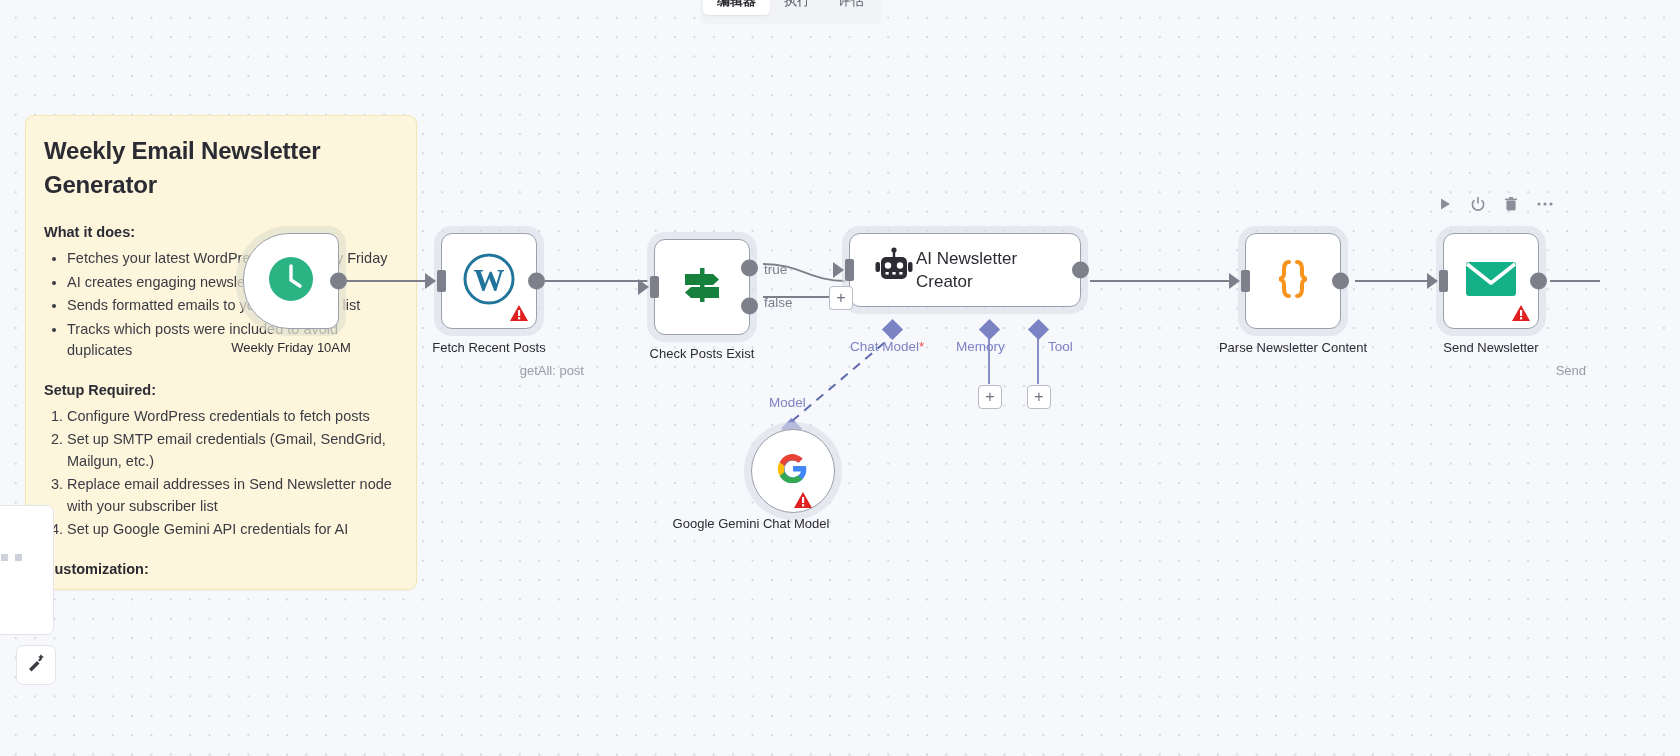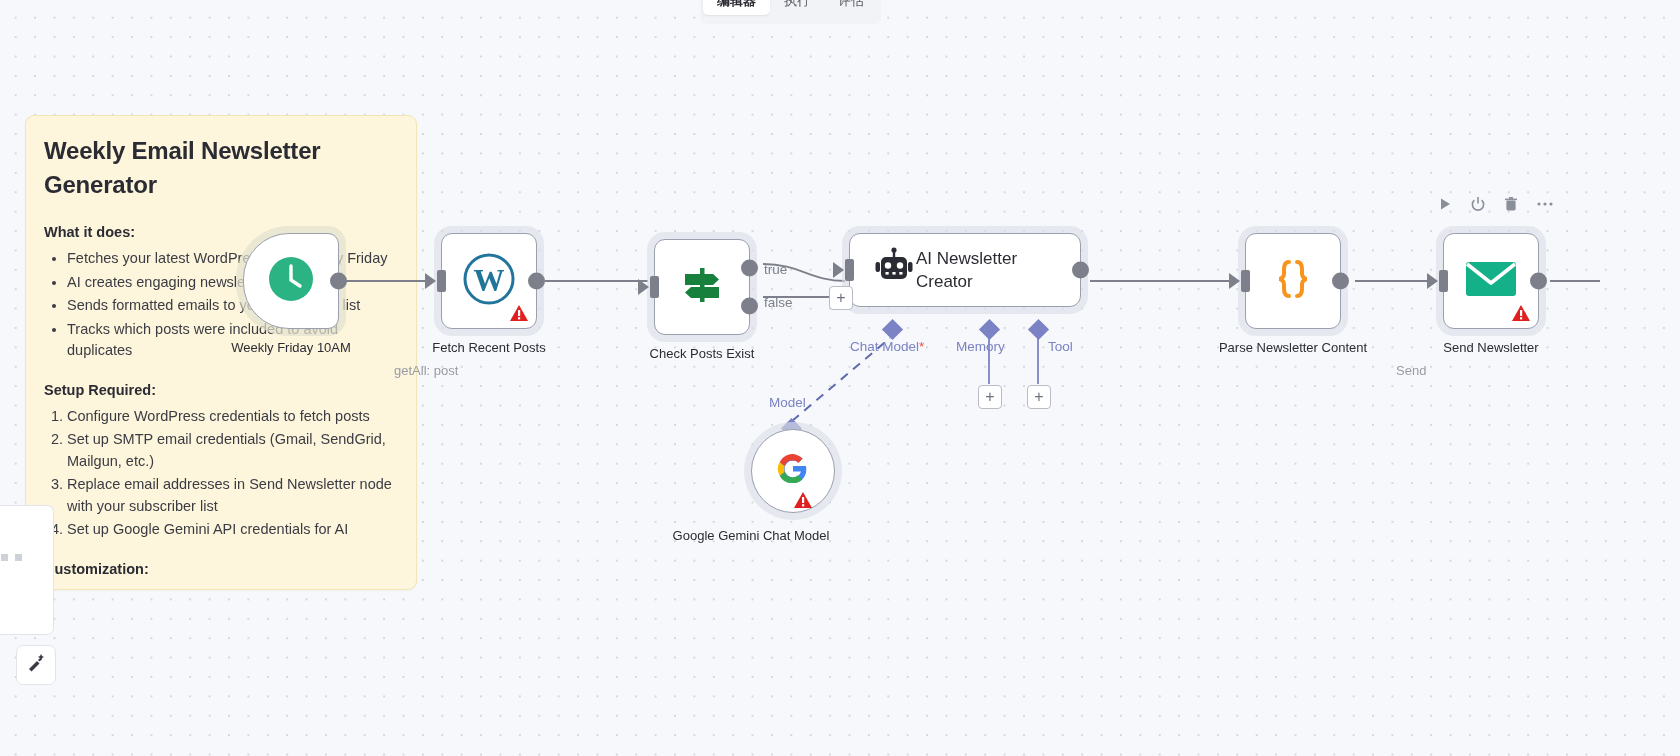--- a/index.html
+++ b/index.html
@@ -141,21 +141,21 @@
     line-height: 21px;
     color: #2b2b33;
     white-space: pre-line;
   }
   .node-sublabel {
     position: absolute;
     top: 148px;
     left: 50%;
     transform: translateX(-50%);
     width: 190px;
-    text-align: left;
+    text-align: right;
     font-size: 13px;
     color: #9a9aa5;
   }
   .node-sublabel.tight { top: 126px; }
 
   .warn {
     position: absolute;
     right: 7px;
     bottom: 5px;
     width: 20px;
@@ -486,21 +486,21 @@
       <span class="warn" style="right:21px; bottom:2px;">
         <svg width="20" height="20" viewBox="0 0 20 20">
           <path d="M10 2 L19 18 L1 18 Z" fill="#e02020"></path>
           <rect x="9" y="7" width="2.2" height="6" fill="#fff"></rect>
           <rect x="9" y="14.2" width="2.2" height="2.2" fill="#fff"></rect>
         </svg>
       </span>
     </div>
     <div class="diamond" style="left:33px; top:-8px;"></div>
     <div class="sub-label" style="left:18px; top:-34px;text-align:right;">Model</div>
-    <div class="node-label" style="top:96px; width:210px;">Google Gemini Chat Model</div>
+    <div class="node-label" style="top:84px; width:210px;">Google Gemini Chat Model</div>
   </div>
 
   <div class="node" style="left:1245px; top:233px;">
     <div class="node-box">
       <div class="port-arrow"></div>
       <div class="port-in"></div>
       <span>
         <svg width="46" height="46" viewBox="0 0 46 46">
           <path d="M19 6 C13 6 14 14 14 18 C14 21 11 23 9 23 C11 23 14 25 14 28 C14 32 13 40 19 40" stroke="#f7941e" stroke-width="4" fill="none" stroke-linecap="round"></path>
           <path d="M27 6 C33 6 32 14 32 18 C32 21 35 23 37 23 C35 23 32 25 32 28 C32 32 33 40 27 40" stroke="#f7941e" stroke-width="4" fill="none" stroke-linecap="round"></path>

